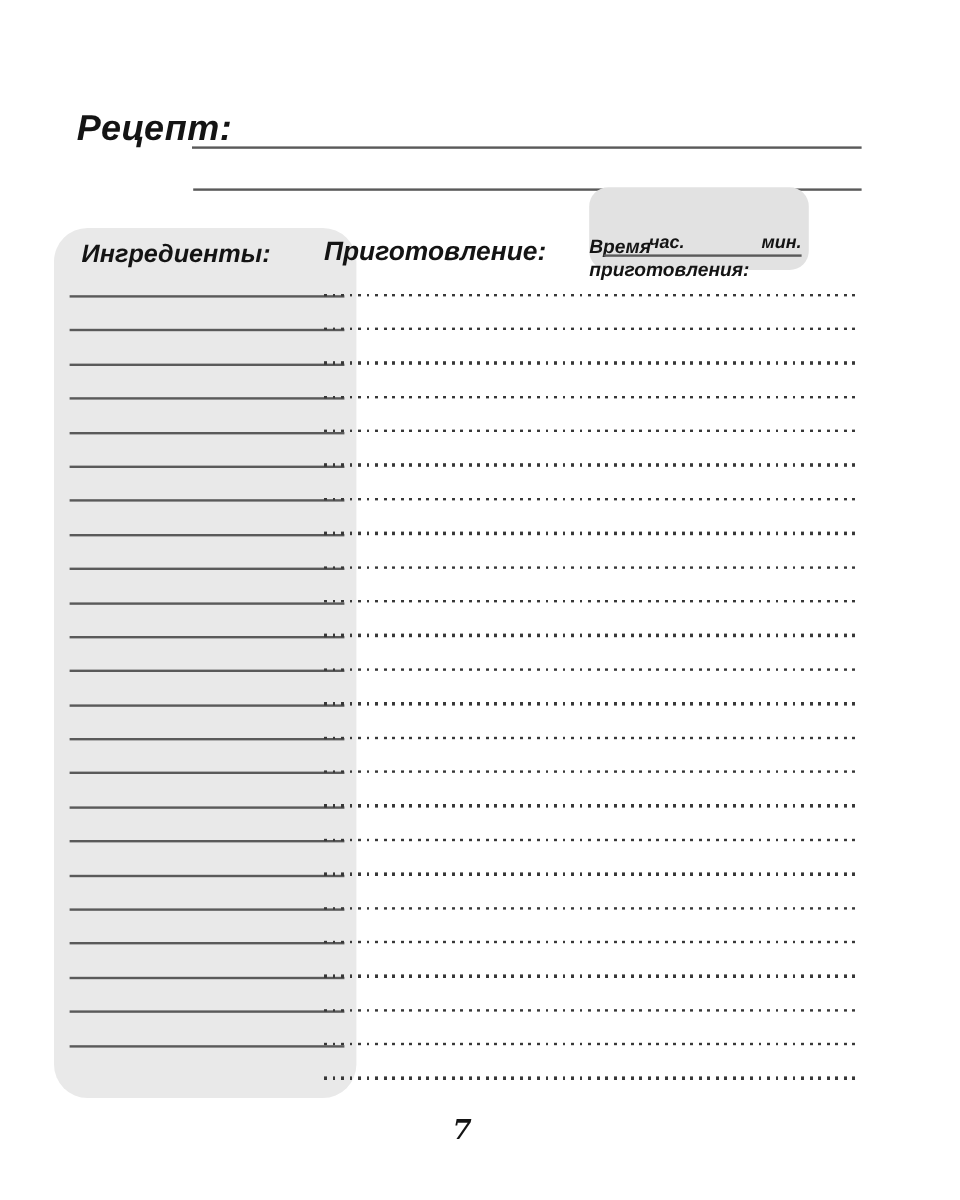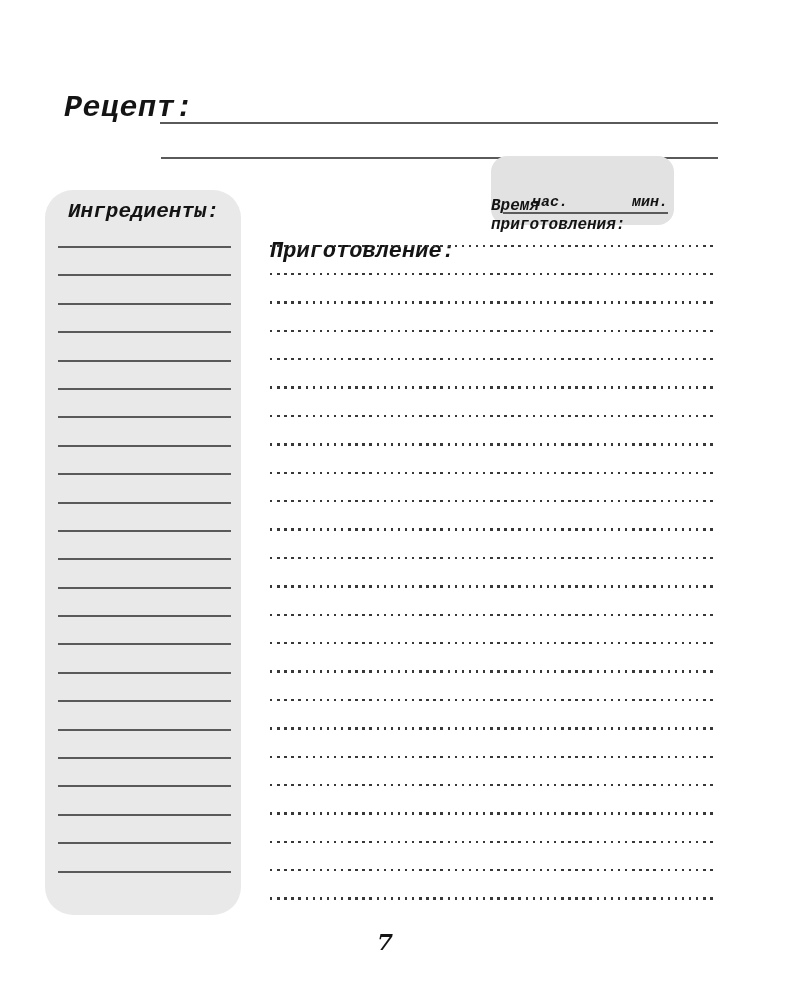--- a/index.html
+++ b/index.html
@@ -5,21 +5,21 @@
   html, body { margin: 0; padding: 0; }
   body {
     width: 800px; height: 1000px;
     background: var(--page-bg, #ffffff);
     font-family: "DejaVu Serif", serif;
     color: var(--ink-color, #141414);
     position: relative;
     overflow: hidden;
   }
   .script {
-    font-family: Liberation Mono, monospace;
+    font-family: Liberation Sans, sans-serif;
     font-style: italic;
     font-weight: bold;
     color: var(--ink-color, #141414);
   }
   .abs { position: absolute; }
 
   
   .recipe-title { left: 64px; top: 93px; font-size: 30px; line-height: 1; letter-spacing: 0.5px; }
   .hline { background: var(--rule-color, #5a5a5a); height: 2px; }
   .line1 { left: 160px; top: 122px; width: 558px; }
@@ -38,33 +38,33 @@
   }
   .time-fill-row {
     position: absolute; left: 12px; right: 6px; bottom: 11px;
     border-bottom: 2px solid var(--rule-color, #444444);
     display: flex; justify-content: flex-end; gap: 64px;
     font-size: 15px; padding-bottom: 2px; line-height: 1;
   }
 
   
   .ingredients-panel {
-    left: 45px; top: 190px; width: 196px; height: 725px;
+    left: 45px; top: 190px; width: 252px; height: 725px;
     background: var(--panel-bg, #e9e9e9);
     border-radius: 28px;
   }
   .ing-heading { position: absolute; left: 23px; top: 9px; font-size: 21px; line-height: 1.2; }
   .ing-lines {
     position: absolute; left: 13px; right: 10px; top: 56px;
     display: flex; flex-direction: column; gap: 26.4px;
   }
   .ing-line { height: 2px; background: var(--rule-color, #5a5a5a); }
 
   
-  .prep-heading { left: 270px; top: 197px; font-size: 22px; line-height: 1.2; margin-top: 42px; }
+  .prep-heading { left: 270px; top: 197px; font-size: 22px; line-height: 1.2; }
   .prep-lines {
     left: 270px; top: 244.5px; width: 445px;
     display: flex; flex-direction: column; gap: 26px;
   }
   .prep-line {
     height: 2.4px;
     background: repeating-linear-gradient(
       90deg,
       var(--dot-color, #383838) 0px, var(--dot-color, #383838) 2.4px,
       transparent 2.4px, transparent 7.1px

